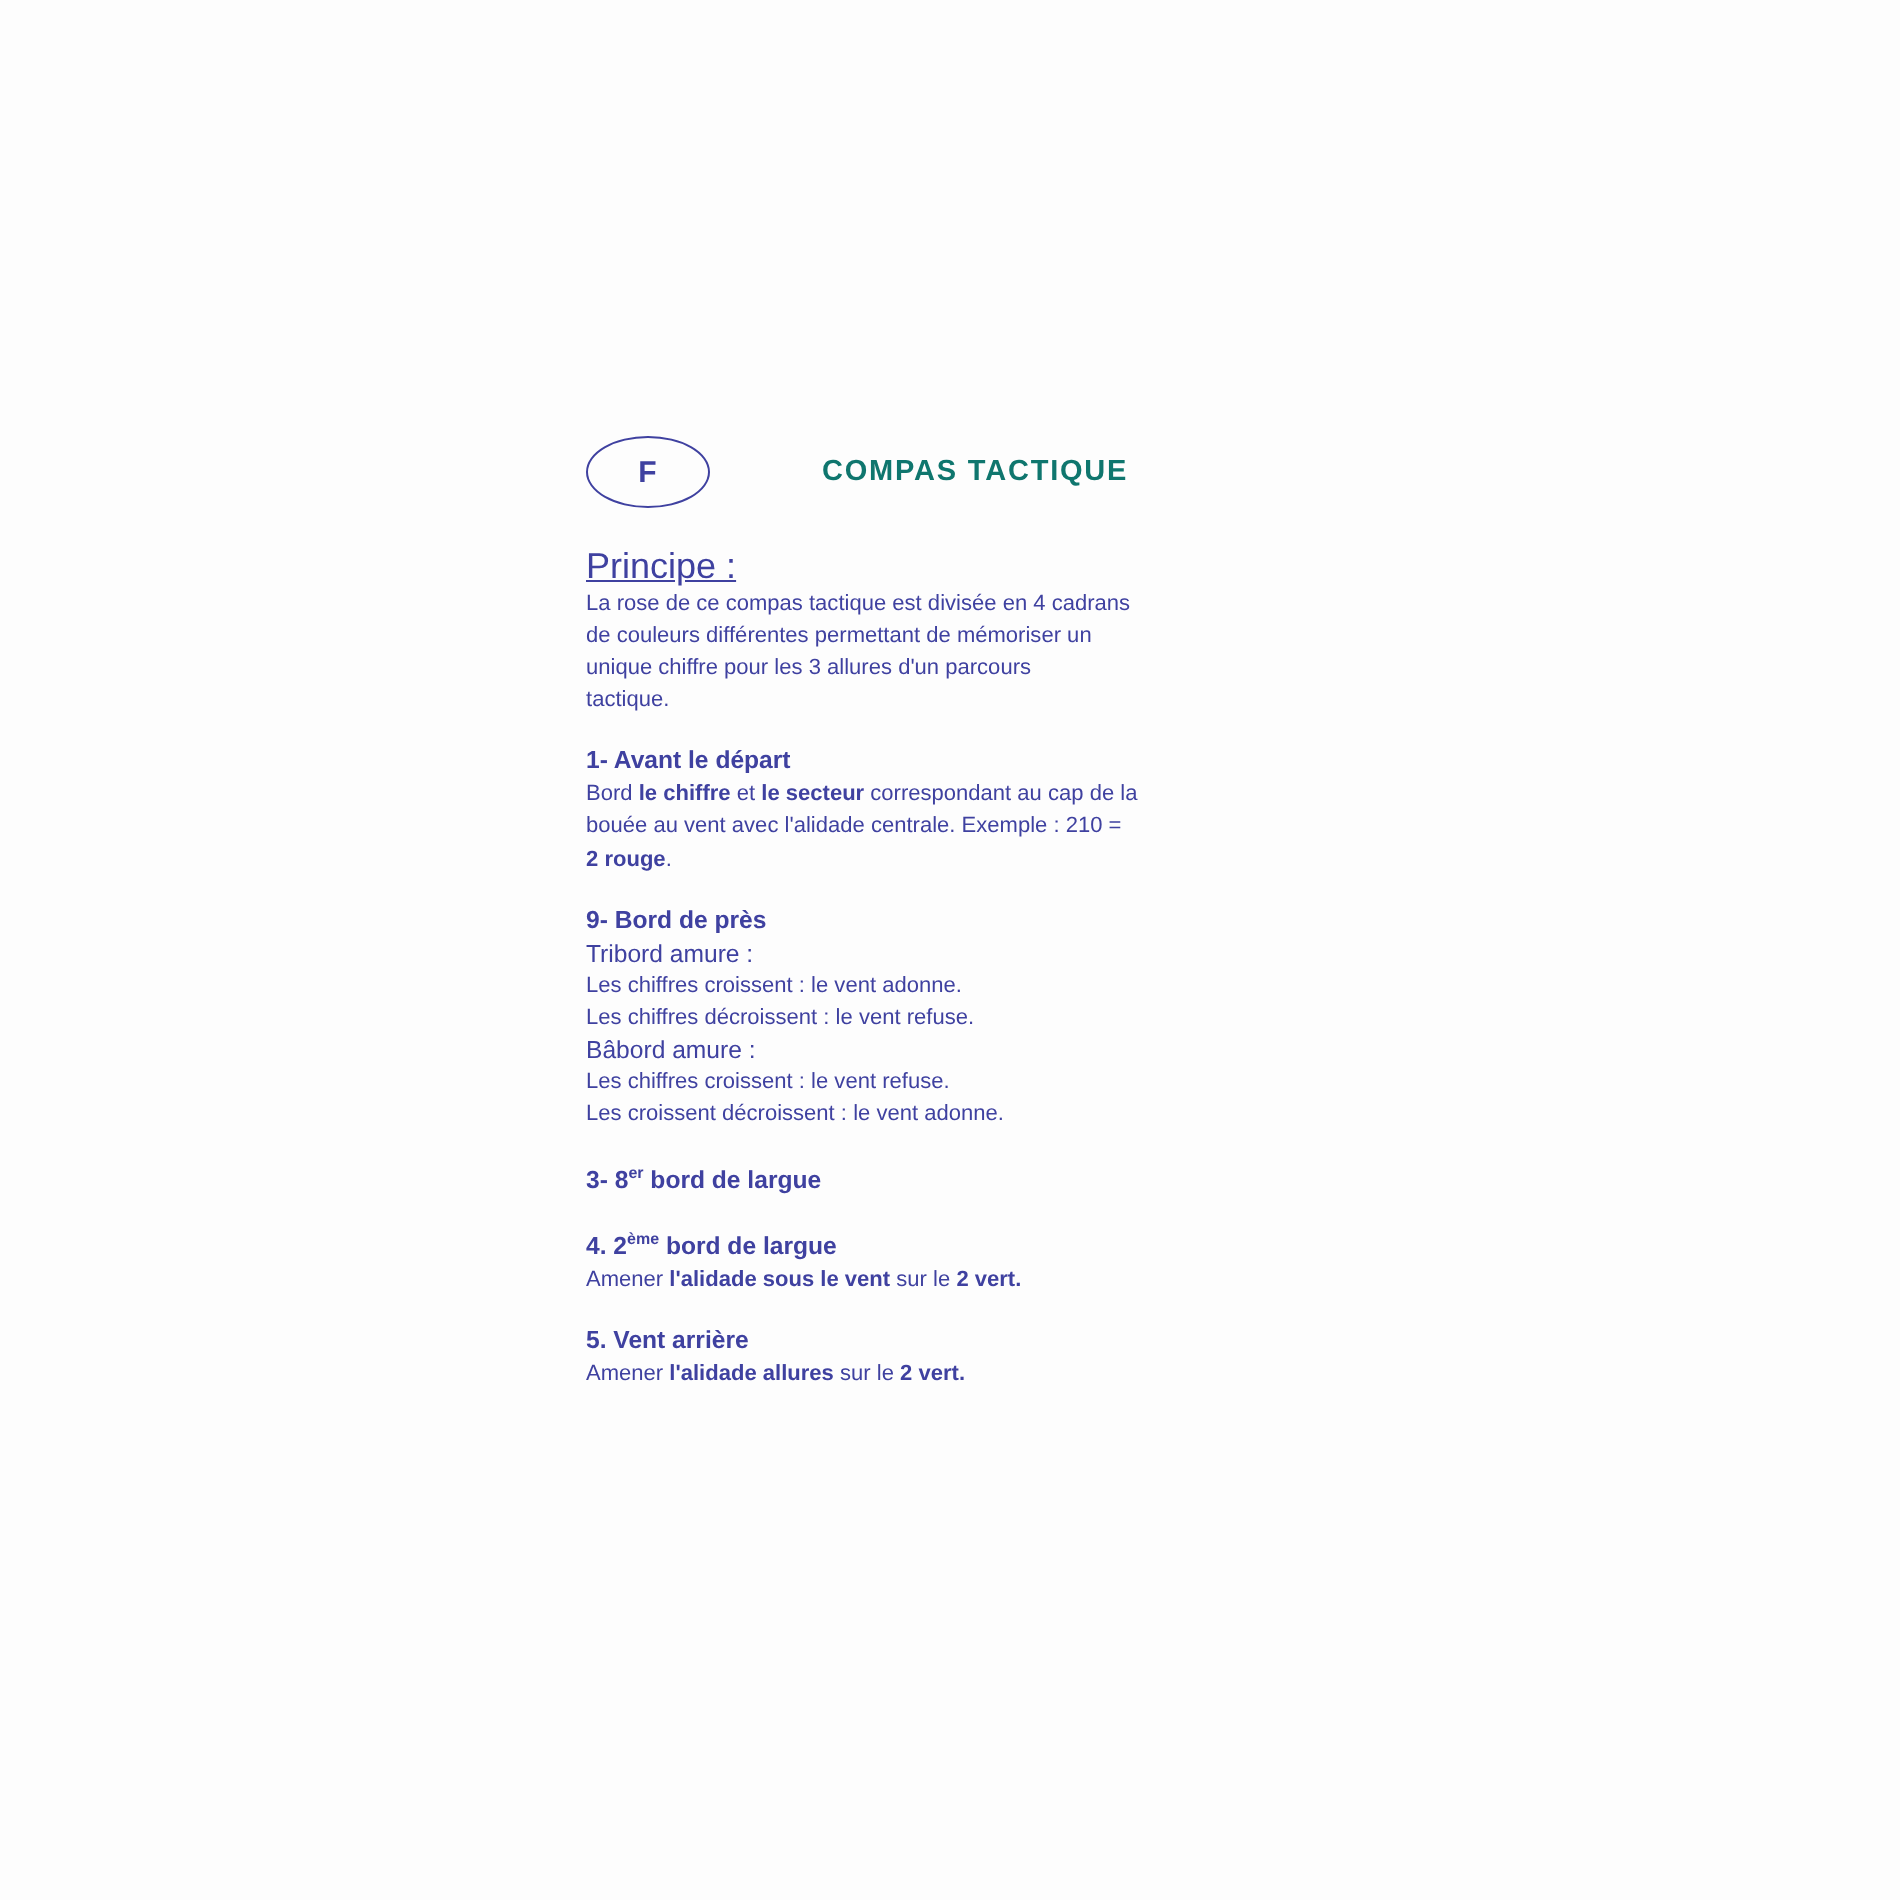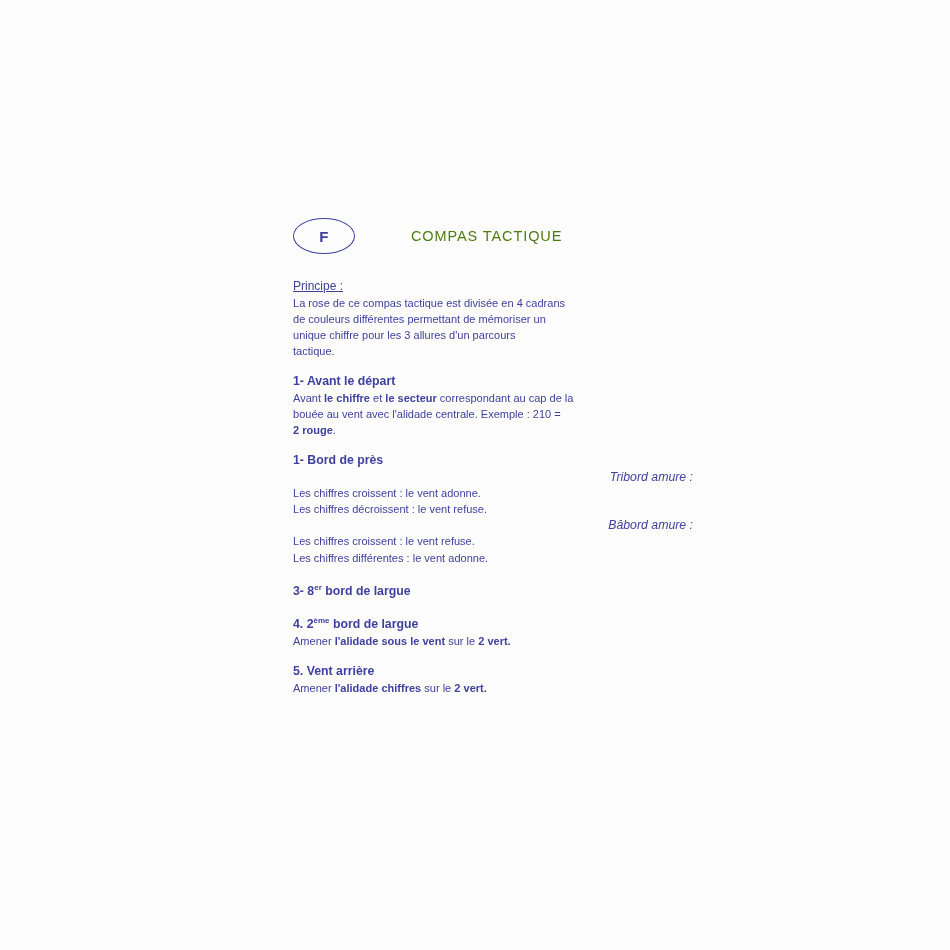--- a/index.html
+++ b/index.html
@@ -42,45 +42,43 @@
     display: flex;
     align-items: center;
     justify-content: center;
     font-size: 15px;
     font-weight: bold;
     letter-spacing: 0.5px;
     color: #3f41a0;
   }
   .doc-title {
     font-size: 14.5px;
-    font-weight: normal;
+    font-weight: bold;
     letter-spacing: 0.9px;
-    color: #4d7c0f;
+    color: #0f766e;
   }
   
   .section {
     margin-bottom: 14px;
   }
   .sec-label {
-    font-size: 12px;
+    font-size: 18px;
     line-height: 15.6px;
     text-decoration: underline;
     display: inline-block;
   }
   .sec-heading {
     font-size: 12.3px;
     line-height: 16px;
     font-weight: bold;
     margin-bottom: 1px;
   }
   .sec-sub {
     font-size: 12.3px;
     line-height: 16px;
-    font-style: italic;
-    text-align: right;
   }
   p.para {
     margin: 0;
     font-size: 11px;
     line-height: 16.1px;
     letter-spacing: 0.01px;
   }
   .b { font-weight: bold; text-align: center; }
   sup { font-size: 8px; vertical-align: super; }
 </style>
@@ -101,37 +99,37 @@
         <span>La rose de ce compas tactique est divisée en 4 cadrans</span><br>
         <span>de couleurs différentes permettant de mémoriser un</span><br>
         <span>unique chiffre pour les 3 allures d'un parcours</span><br>
         <span>tactique.</span>
       </p>
     </div>
 
     <div class="section">
       <div class="sec-heading">1- Avant le départ</div>
       <p class="para">
-        <span>Avant </span><span class="b">le chiffre</span><span> et </span><span class="b">le secteur</span><span> correspondant au cap de la</span><br>
+        <span>Bord </span><span class="b">le chiffre</span><span> et </span><span class="b">le secteur</span><span> correspondant au cap de la</span><br>
         <span>bouée au vent avec l'alidade centrale. Exemple : 210 =</span><br>
         <span class="b">2 rouge</span><span>.</span>
       </p>
     </div>
 
     <div class="section">
-      <div class="sec-heading">1- Bord de près</div>
+      <div class="sec-heading">9- Bord de près</div>
       <div class="sec-sub">Tribord amure :</div>
       <p class="para">
         <span>Les chiffres croissent : le vent adonne.</span><br>
         <span>Les chiffres décroissent : le vent refuse.</span>
       </p>
       <div class="sec-sub">Bâbord amure :</div>
       <p class="para">
         <span>Les chiffres croissent : le vent refuse.</span><br>
-        <span>Les chiffres différentes : le vent adonne.</span>
+        <span>Les croissent décroissent : le vent adonne.</span>
       </p>
     </div>
 
     <div class="section">
       <div class="sec-heading">
         <span>3- 8</span><sup>er</sup><span> bord de largue</span>
       </div>
     </div>
 
     <div class="section">
@@ -139,18 +137,18 @@
         <span>4. 2</span><sup>ème</sup><span> bord de largue</span>
       </div>
       <p class="para">
         <span>Amener </span><span class="b">l'alidade sous le vent</span><span> sur le </span><span class="b">2 vert.</span>
       </p>
     </div>
 
     <div class="section">
       <div class="sec-heading">5. Vent arrière</div>
       <p class="para">
-        <span>Amener </span><span class="b">l'alidade chiffres</span><span> sur le </span><span class="b">2 vert.</span>
+        <span>Amener </span><span class="b">l'alidade allures</span><span> sur le </span><span class="b">2 vert.</span>
       </p>
     </div>
 
   </div>
 </div>
 
 </body></html>

